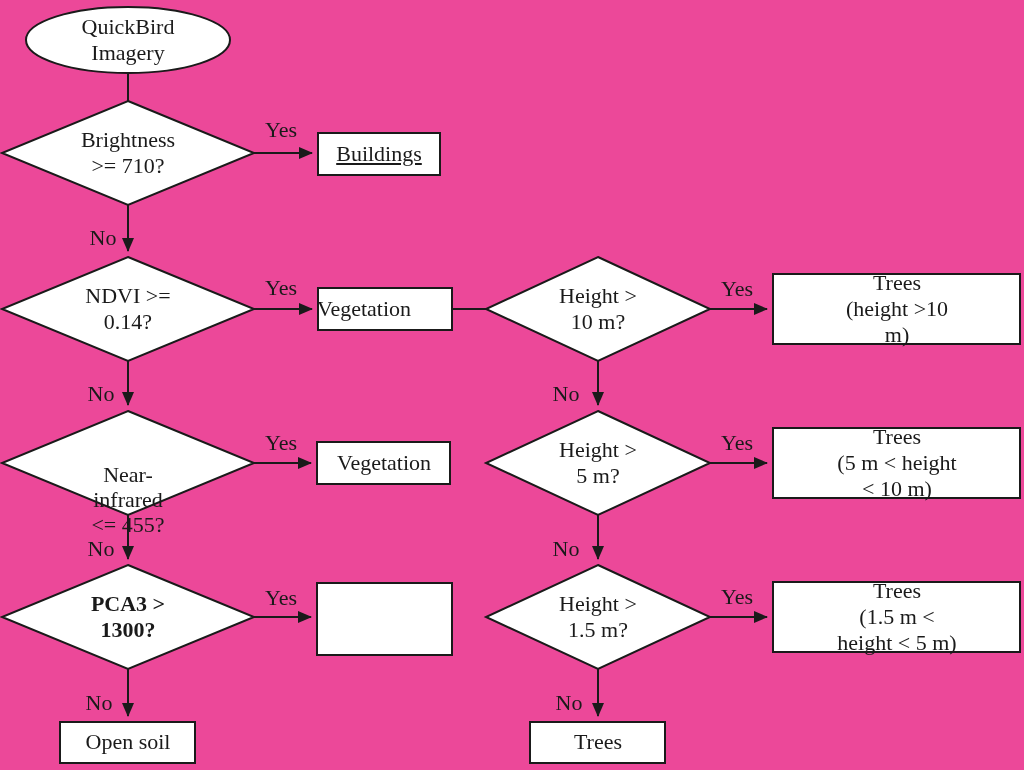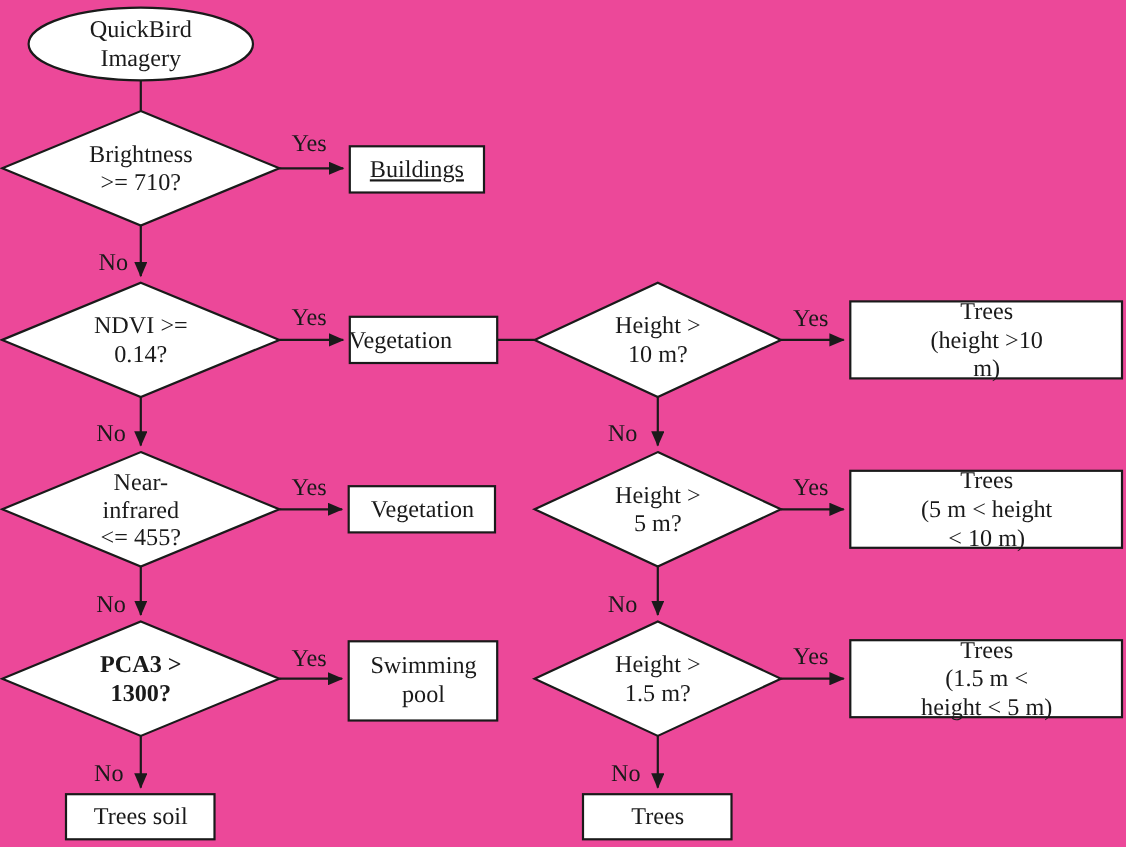--- a/index.html
+++ b/index.html
@@ -16,21 +16,21 @@
   .lbl {
     position: absolute;
     transform: translate(-50%, -50%);
     white-space: pre-line;
     text-align: center;
     font-size: 22px;
     line-height: 26px;
     color: #1a1a1a;
     pointer-events: none;
   }
-  .lbl.small-gap { line-height: 25px; }
+  .lbl.small-gap { line-height: 25px; margin-top: 36px; }
 </style>
 </head>
 <body>
 
 <div class="stage">
 
   <svg width="1024" height="770" viewBox="0 0 1024 770">
     <defs>
       <marker id="arrow" markerUnits="userSpaceOnUse" markerWidth="15" markerHeight="12" refX="13" refY="6" orient="auto">
         <path d="M0,0 L14,6 L0,12 Z" fill="#1a1a1a"></path>
@@ -96,23 +96,21 @@
   <div class="lbl" style="left:598px; top:309px;">Height &gt;
 10 m?</div>
   <div class="lbl" style="left:598px; top:463px;">Height &gt;
 5 m?</div>
   <div class="lbl" style="left:598px; top:617px;">Height &gt;
 1.5 m?</div>
 
   <div class="lbl" style="left:379px; top:154px;text-decoration:underline;">Buildings</div>
   <div class="lbl" style="left:364px; top:309px;">Vegetation</div>
   <div class="lbl" style="left:384px; top:463px;">Vegetation</div>
-  <div class="lbl" style="left:385px; top:618px;">Swimming
-pool</div>
-  <div class="lbl" style="left:128px; top:742px;">Trees soil</div>
+  <div class="lbl" style="left:128px; top:742px;">Open soil</div>
 
   <div class="lbl" style="left:897px; top:309px;">Trees
 (height &gt;10 m)</div>
   <div class="lbl" style="left:897px; top:463px;">Trees
 (5 m &lt; height &lt; 10 m)</div>
   <div class="lbl" style="left:897px; top:617px;">Trees
 (1.5 m &lt; height &lt; 5 m)</div>
   <div class="lbl" style="left:598px; top:742px;">Trees</div>
 
   <div class="lbl" style="left:281px; top:130px;">Yes</div>

